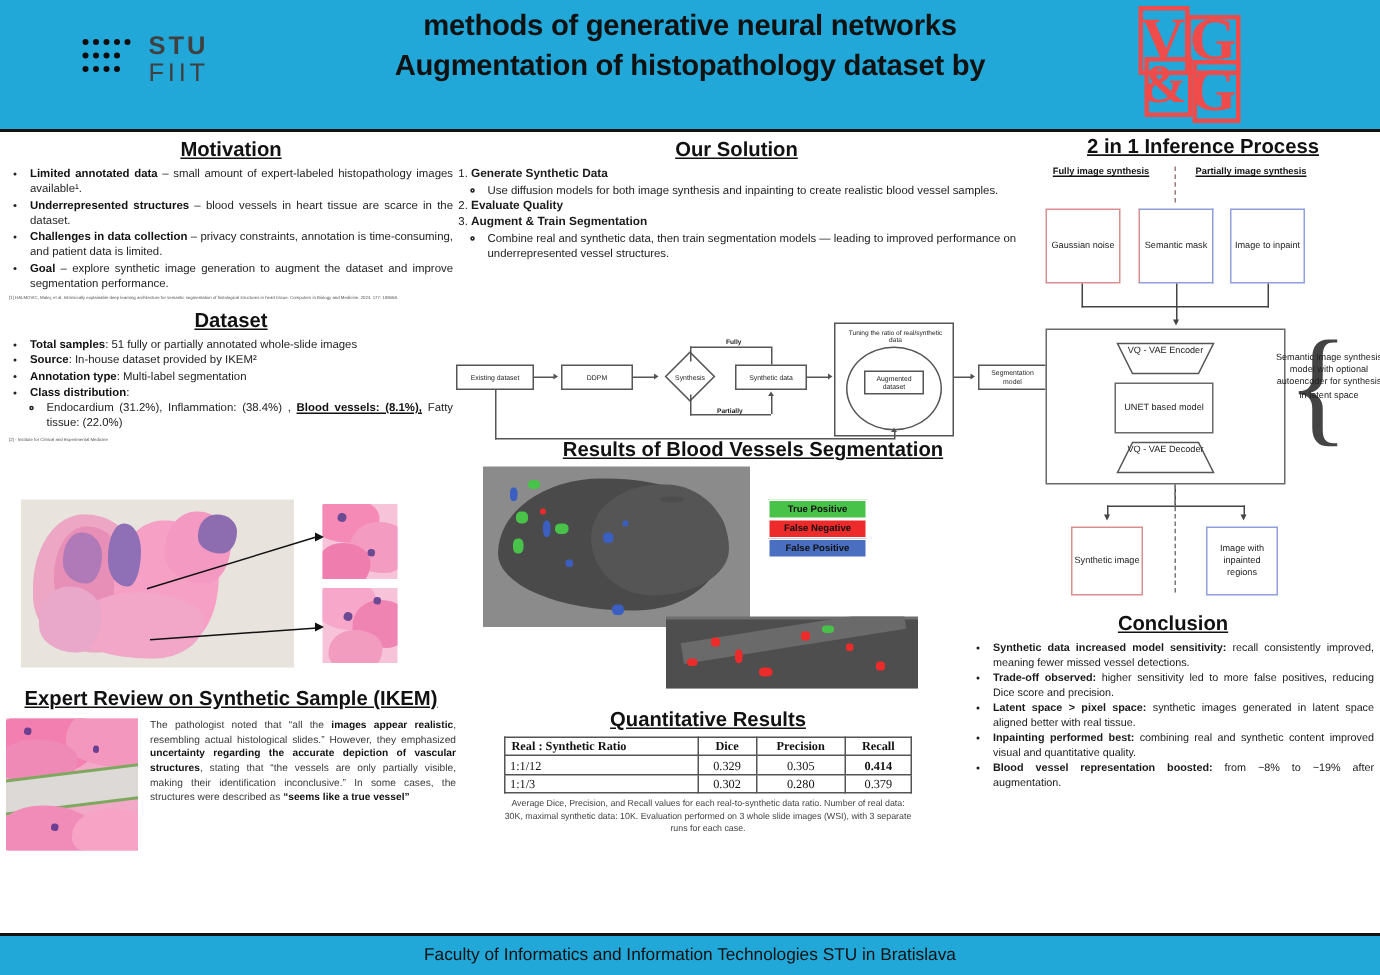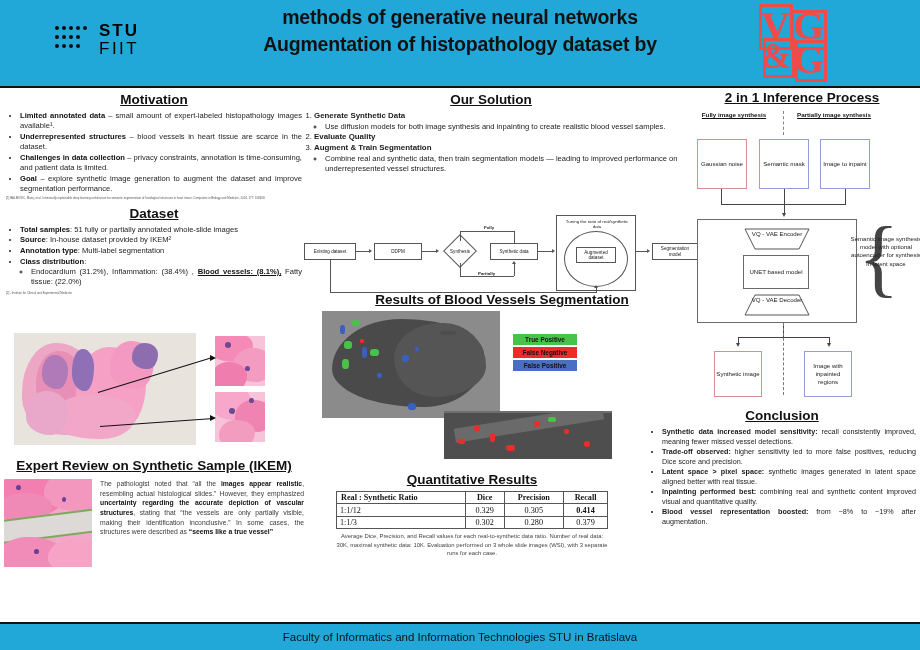--- a/index.html
+++ b/index.html
@@ -19,21 +19,21 @@
     background:#22a8d8;
     border-bottom:2px solid #111;
   }
   .stu-logo {
     position:absolute; left:55px; top:22px;
     display:flex; align-items:center; gap:9px;
   }
   .dot-grid { display:grid; grid-template-columns:repeat(5,7px); grid-template-rows:repeat(3,9px); }
   .dot-grid i { width:4px; height:4px; border-radius:50%; background:#0d0d0d; display:block; }
   .dot-grid i.off { background:transparent; }
-  .stu-text { line-height:1.05; color:#000000; }
+  .stu-text { line-height:1.05; color:#404040; }
   .stu-text .l1 { font-size:17px; font-weight:bold; letter-spacing:2px; }
   .stu-text .l2 { font-size:17px; font-weight:normal; letter-spacing:2.5px; }
 
   .title-block { position:absolute; left:190px; top:4px; width:540px; text-align:center; }
   .title-line { font-size:19.5px; font-weight:bold; color:#111; line-height:1.38; letter-spacing:-0.2px; }
   .byline { margin-top:5px; font-size:10.5px; color:#111; }
   .byline b { font-weight:bold; }
 
   .vgg-logo { position:absolute; left:757px; top:4px; width:72px; height:78px; }
   .vgg-logo span {

